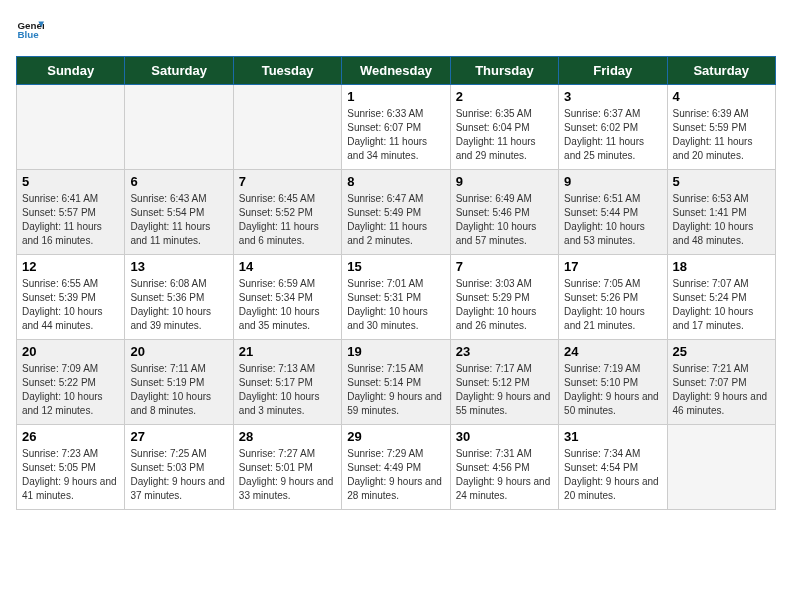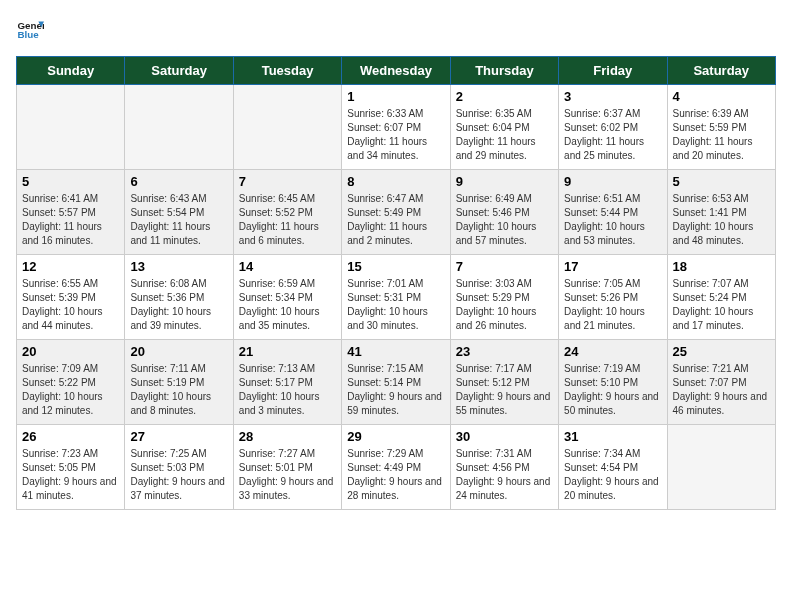--- a/index.html
+++ b/index.html
@@ -259,21 +259,21 @@
 and 8 minutes.</div>
         </td>
         <td>
           <div class="day-num">21</div>
           <div class="cell-info">Sunrise: 7:13 AM
 Sunset: 5:17 PM
 Daylight: 10 hours
 and 3 minutes.</div>
         </td>
         <td>
-          <div class="day-num">41</div>
+          <div class="day-num">19</div>
           <div class="cell-info">Sunrise: 7:15 AM
 Sunset: 5:14 PM
 Daylight: 9 hours
 and 59 minutes.</div>
         </td>
         <td>
           <div class="day-num">23</div>
           <div class="cell-info">Sunrise: 7:17 AM
 Sunset: 5:12 PM
 Daylight: 9 hours

